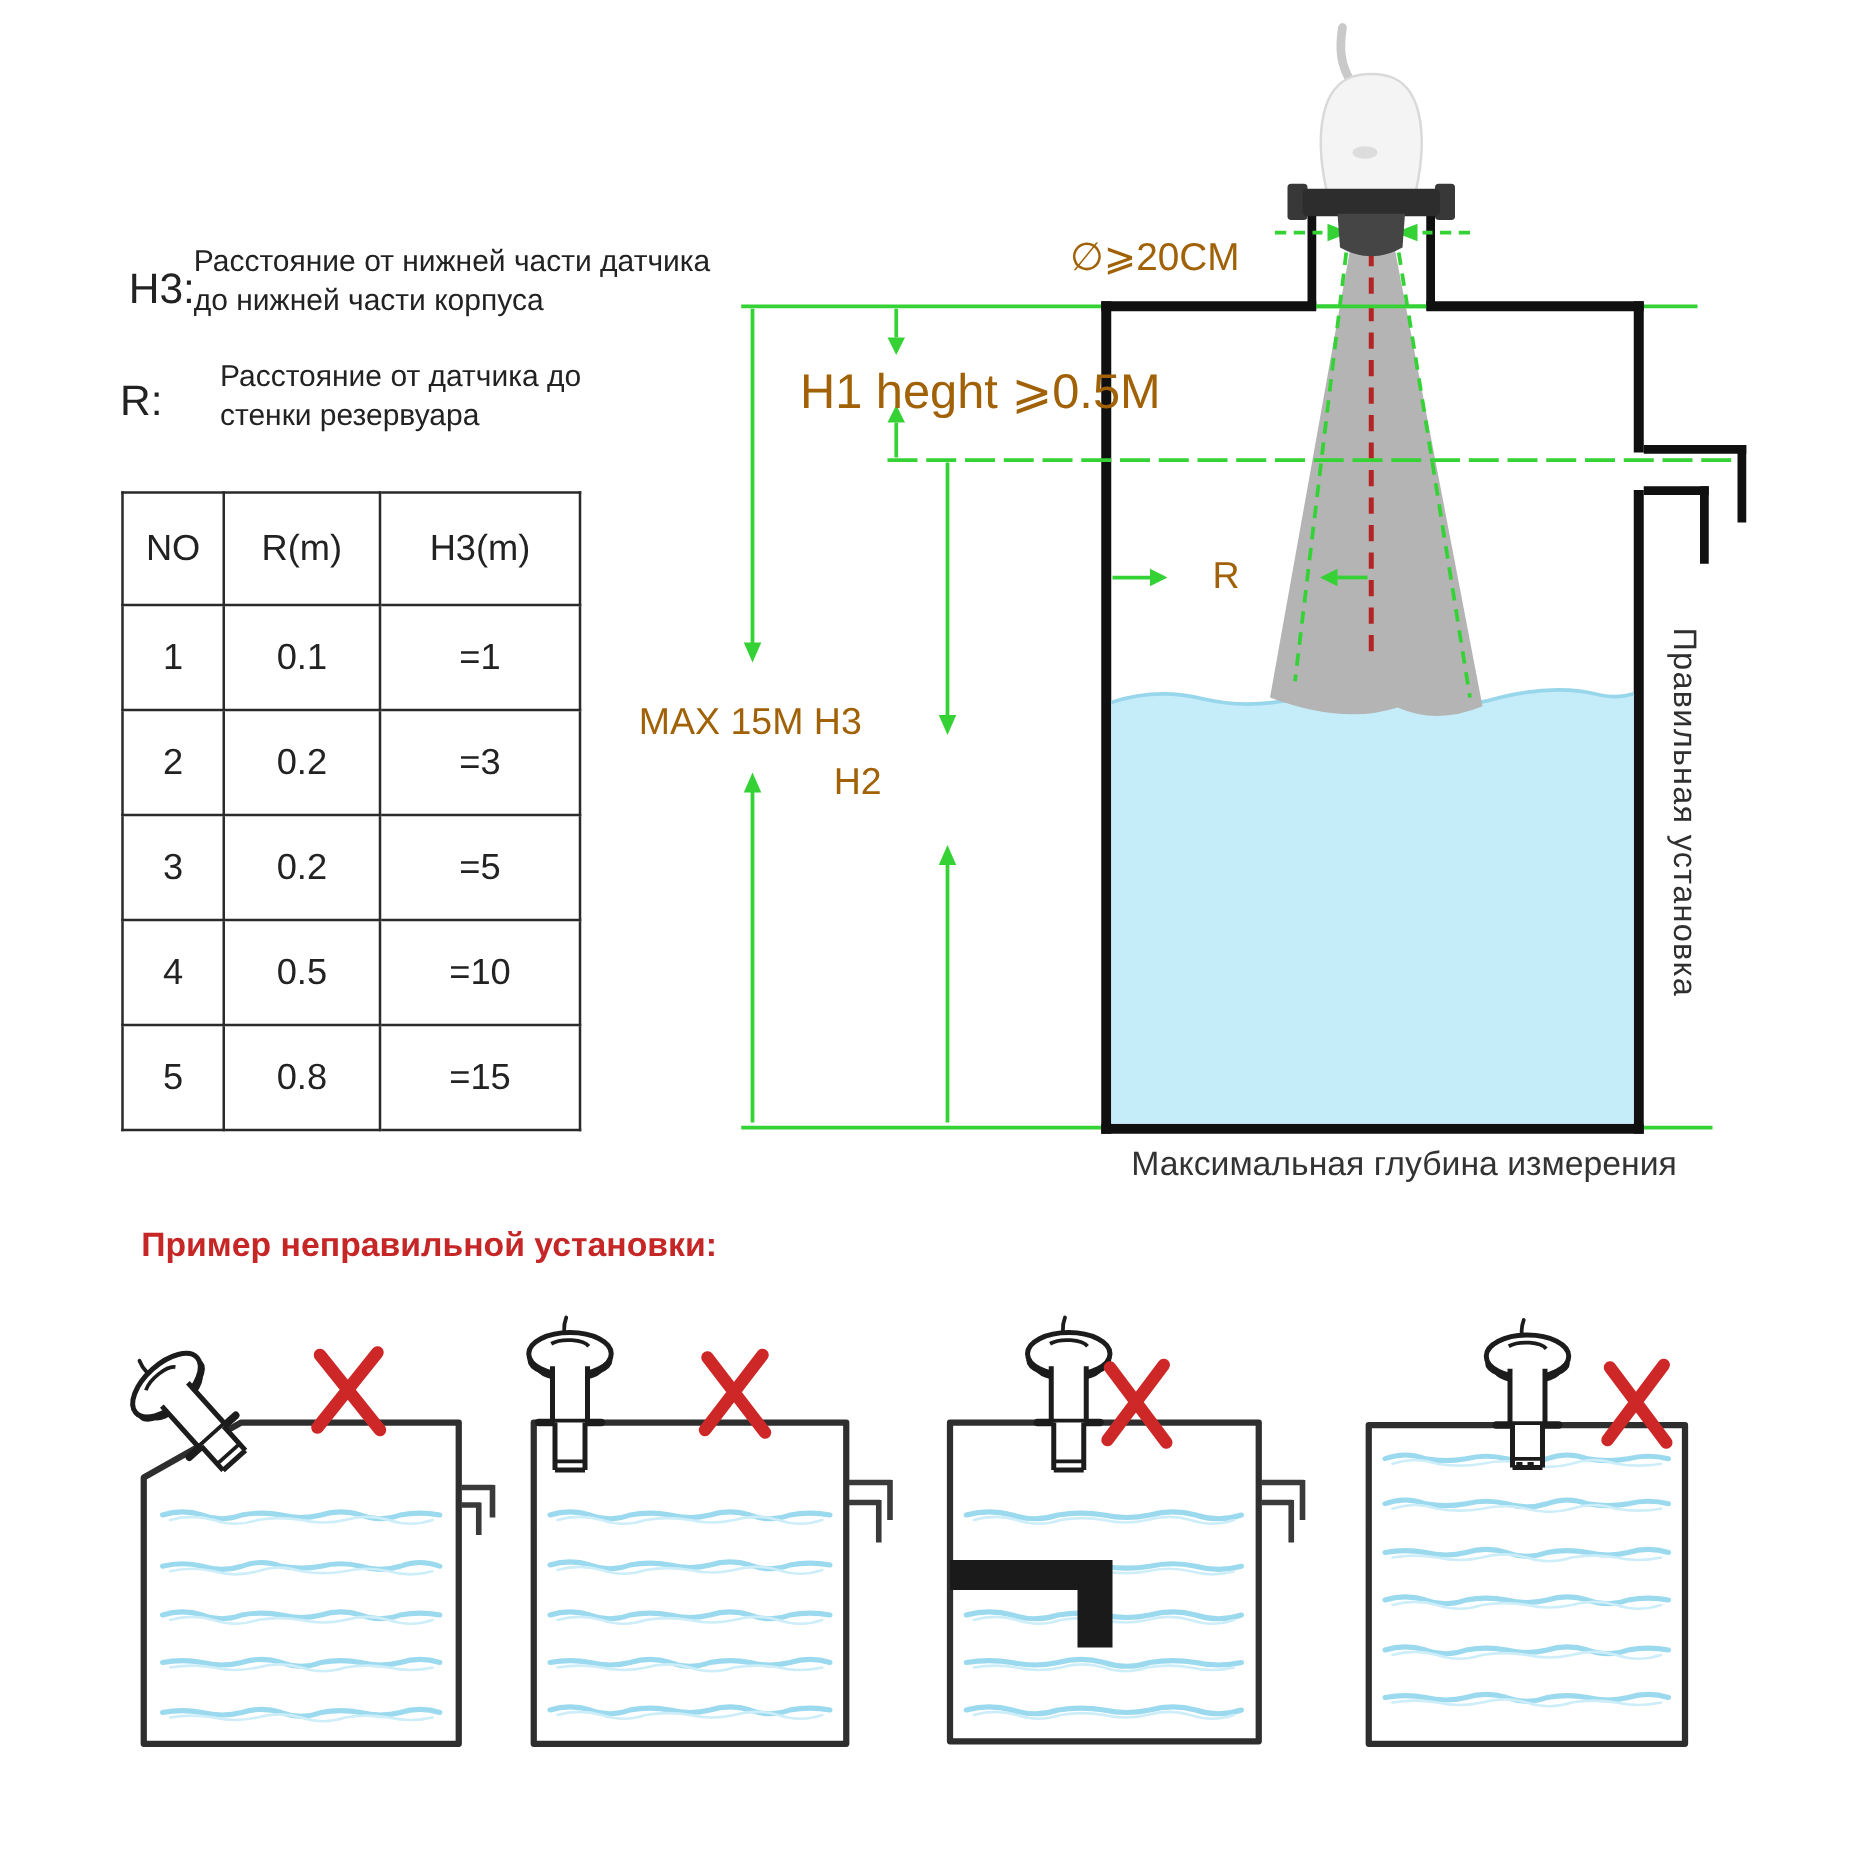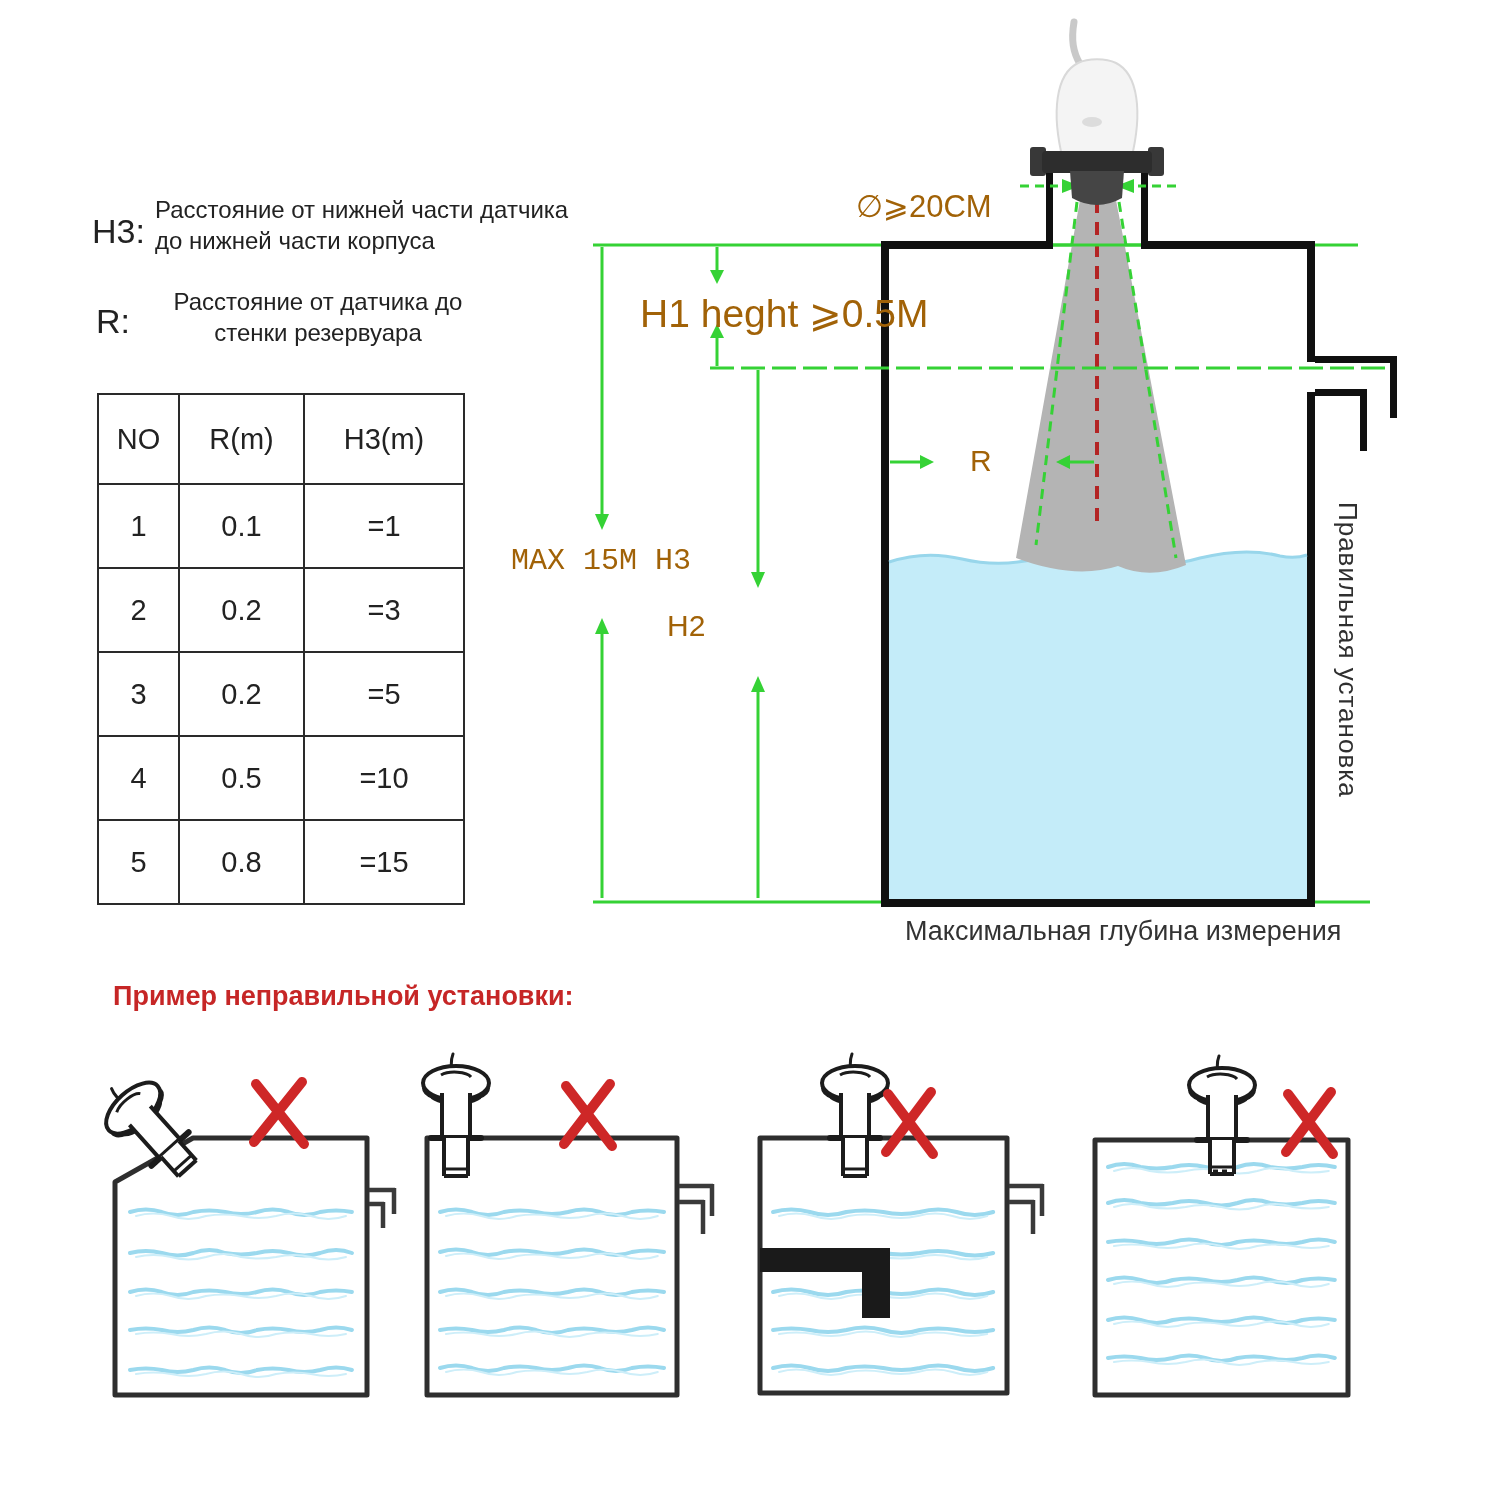--- a/index.html
+++ b/index.html
@@ -115,28 +115,28 @@
       <path d="M 1074 22 C 1071 40 1073 52 1080 64" stroke="#c9c9c9" stroke-width="7" fill="none" stroke-linecap="round"></path>
       <path d="M 1063 160 C 1051 112 1056 74 1078 63 C 1088 58 1106 58 1116 63 C 1138 74 1143 112 1131 160 Z" fill="#f4f4f4" stroke="#d9d9d9" stroke-width="2"></path>
       <ellipse cx="1092" cy="122" rx="10" ry="5" fill="#dcdcdc"></ellipse>
       <rect x="1030" y="147" width="16" height="29" rx="3" fill="#383838"></rect>
       <rect x="1148" y="147" width="16" height="29" rx="3" fill="#383838"></rect>
       <rect x="1042" y="151" width="110" height="22" rx="4" fill="#2d2d2d"></rect>
       <path d="M 1070 171 L 1124 171 L 1122 198 Q 1097 212 1072 198 Z" fill="#454545"></path>
     </g>
   </svg>
 
-  <div class="abs term" style="left:92px;top:212px;text-align:right;">H3:</div>
+  <div class="abs term" style="left:103px;top:212px;text-align:right;">H3:</div>
   <div class="abs deftext" style="left:155px;top:194px;width:440px;">Расстояние от нижней части датчика до нижней части корпуса</div>
   <div class="abs term" style="left:96px;top:302px;">R:</div>
-  <div class="abs deftext" style="left:158px;top:286px;width:320px;text-align:center;">Расстояние от датчика до стенки резервуара</div>
+  <div class="abs deftext" style="left:176px;top:286px;width:320px;">Расстояние от датчика до стенки резервуара</div>
 
   <div class="abs dlabel" style="left:856px;top:188px;font-size:31px;">∅⩾20CM</div>
   <div class="abs dlabel" style="left:640px;top:291px;font-size:39px;">H1 heght ⩾0.5M</div>
-  <div class="abs dlabel" style="left:511px;top:544px;font-family:Liberation Mono, monospace;">MAX 15M H3</div>
+  <div class="abs dlabel" style="left:511px;top:561px;">MAX 15M H3</div>
   <div class="abs dlabel" style="left:667px;top:609px;">H2</div>
   <div class="abs dlabel" style="left:970px;top:444px;">R</div>
   <div class="abs vtext" style="left:1332px;top:502px;">Правильная установка</div>
   <div class="abs caption" style="left:905px;top:916px;">Максимальная глубина измерения</div>
 
   <table class="spec abs" style="left:97px;top:393px;width:366px;height:510px;">
     <colgroup>
         <col style="width:81px">
         <col style="width:125px">
         <col style="width:160px">

